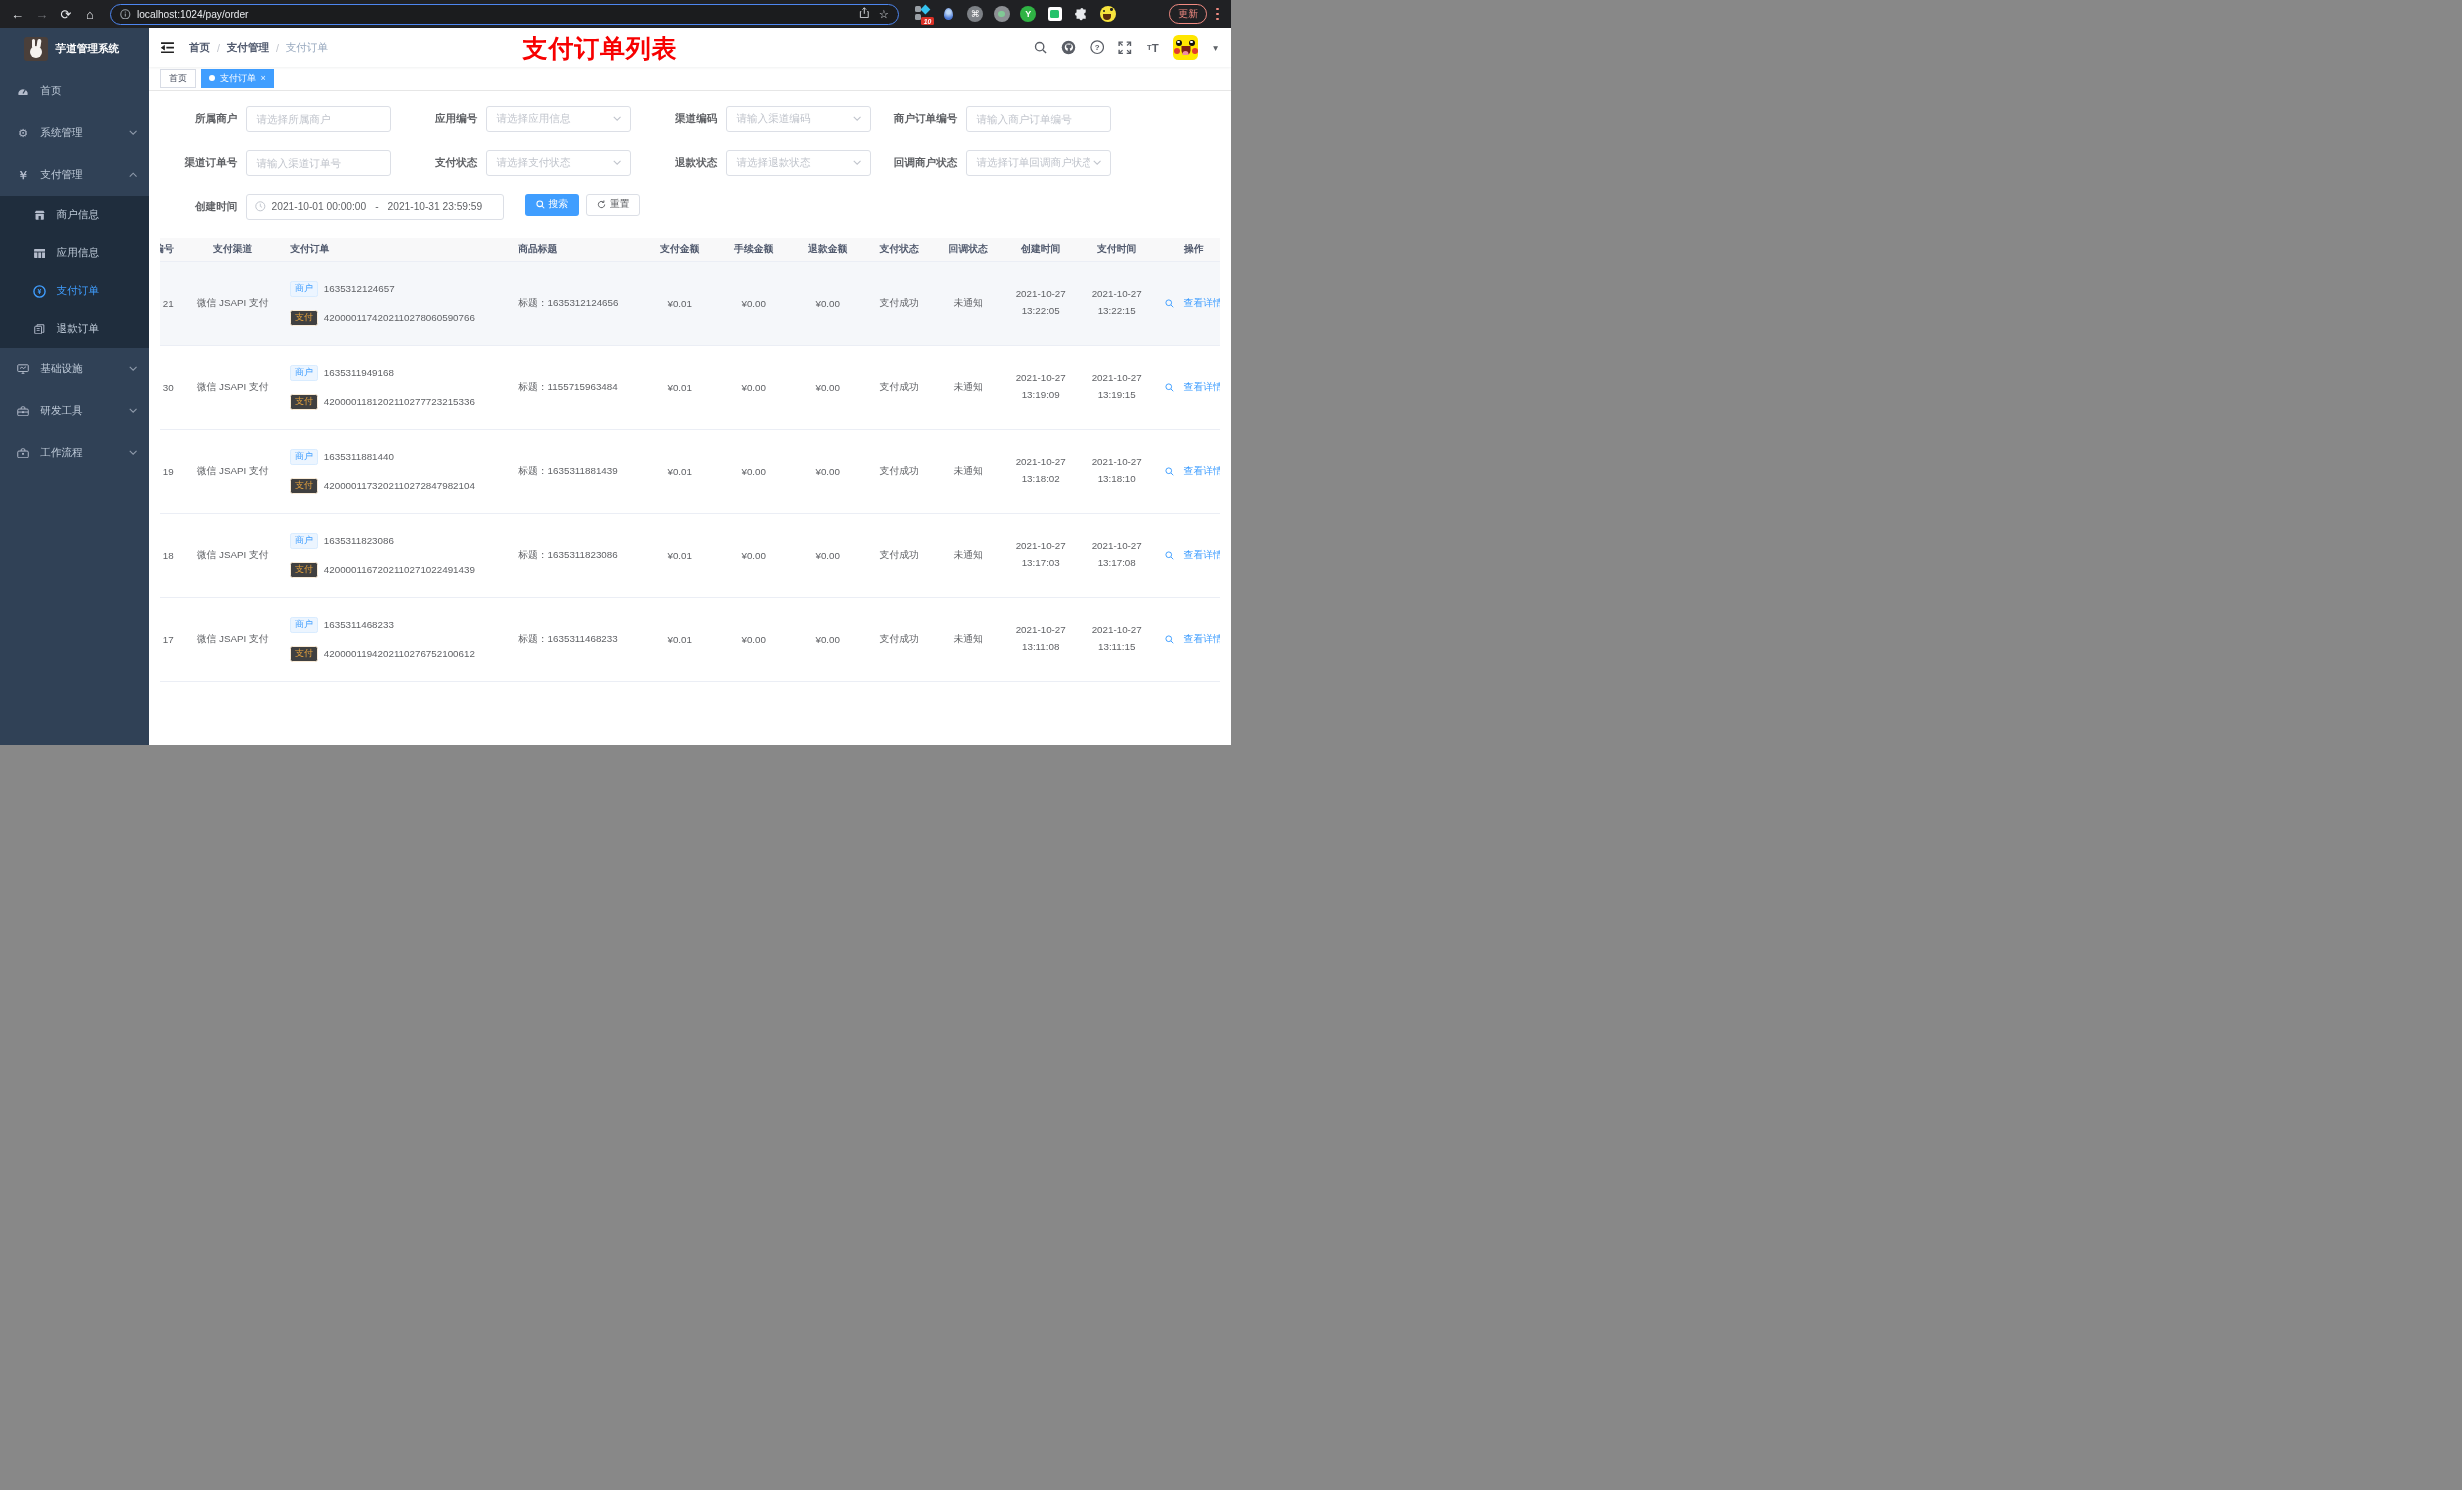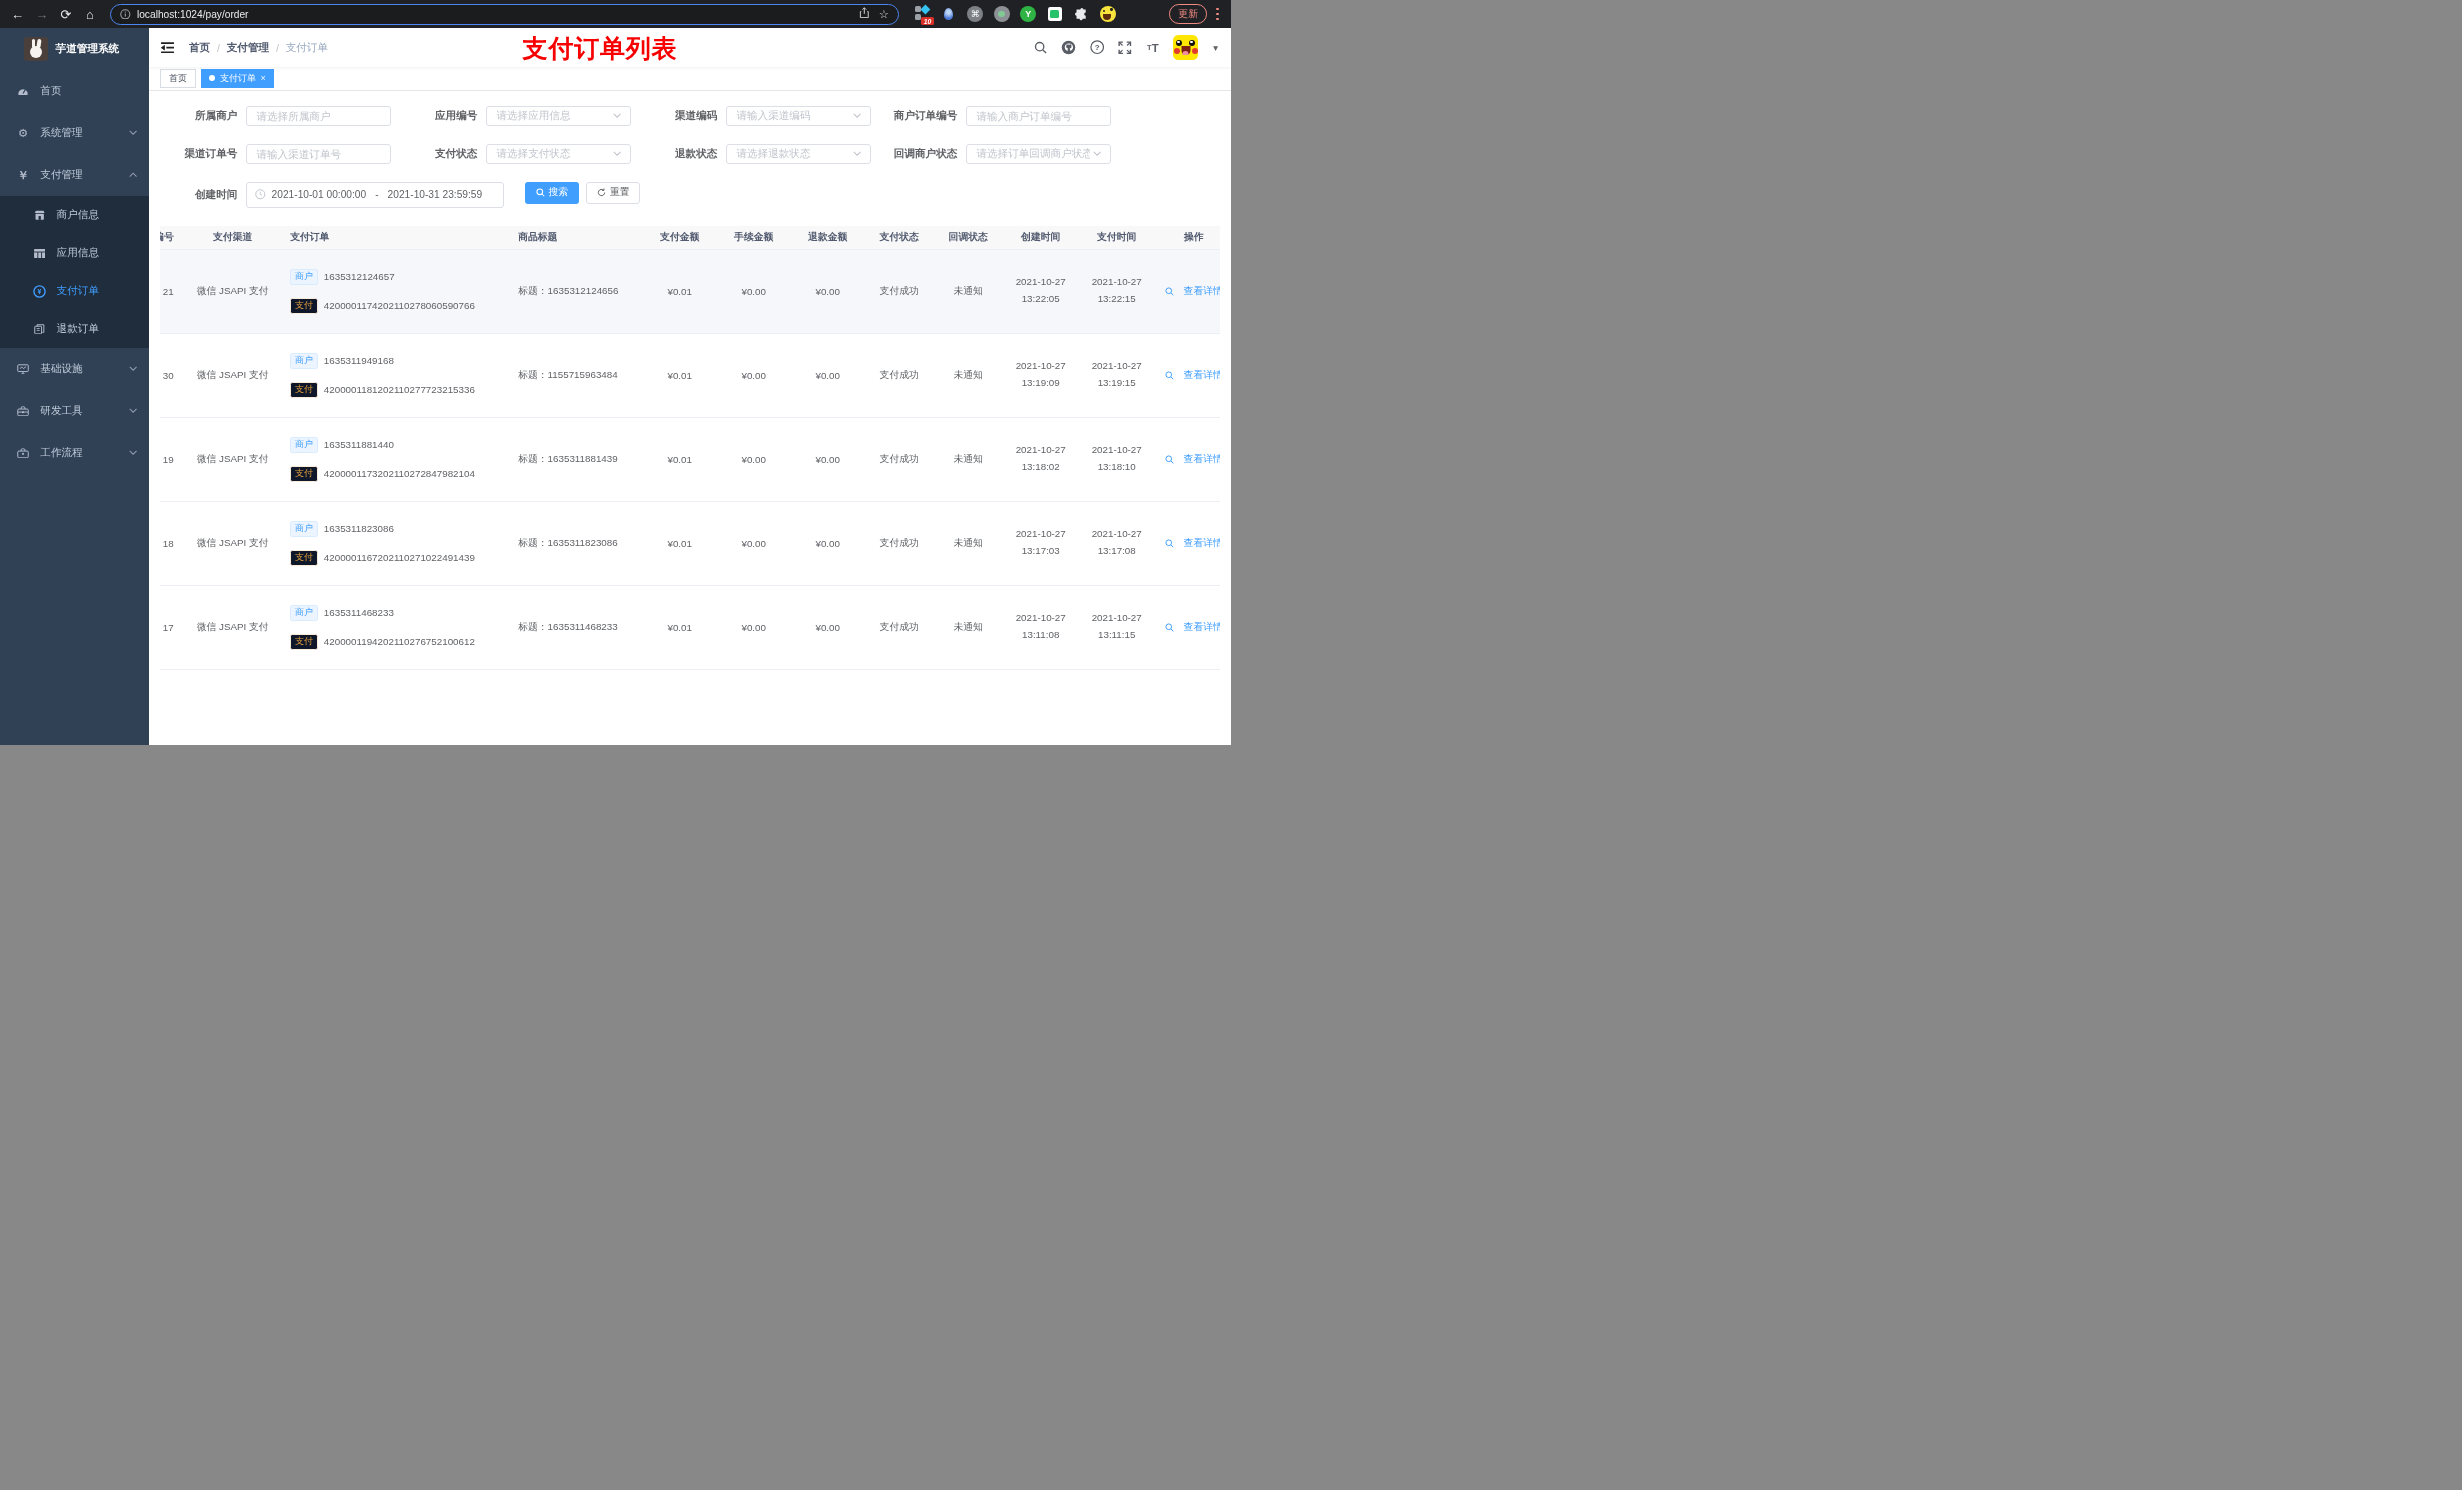--- a/index.html
+++ b/index.html
@@ -79,21 +79,21 @@
          display:flex; align-items:center; padding:0 7.6px; gap:4.5px; cursor:pointer; }
   .tab.active { background:#409EFF; border-color:#409EFF; color:#fff; }
   .tab .dot { width:6px; height:6px; border-radius:50%; background:#fff; }
   .tab .x { font-size:9px; opacity:.9; }
 
   
   .content { flex:1; background:#fff; padding:15px 11.4px 0; overflow:hidden; }
   .f-row { display:flex; margin-bottom:18px; }
   .f-item { display:flex; align-items:center; margin-right:9px; }
   .f-label { width:86px; text-align:right; padding-right:9px; color:#606266; font-size:10.6px; font-weight:600; flex:none; }
-  .f-input, .f-select { width:145px; height:20px; border:0.8px solid #dcdfe6; border-radius:3px; background:#fff;
+  .f-input, .f-select { width:145px; height:26px; border:0.8px solid #dcdfe6; border-radius:3px; background:#fff;
             font-size:10.6px; padding:0 9px; color:#606266; display:flex; align-items:center; }
   input.f-input::placeholder { color:#c0c4cc; }
   .f-select { justify-content:space-between; cursor:pointer; }
   .f-select .ph { color:#c0c4cc; white-space:nowrap; overflow:hidden; }
   .f-select .chev { color:#c0c4cc; flex:none; margin-left:3px; }
   .f-date { width:258px; height:26px; border:0.8px solid #dcdfe6; border-radius:3px; display:flex; align-items:center;
             gap:6px; padding:0 7.6px; font-size:10.2px; color:#606266; }
   .f-date .sep { padding:0 3px; }
   .btn { height:22px; border-radius:3px; font-size:9.8px; display:inline-flex; align-items:center; gap:3.8px;
          padding:0 9.8px; cursor:pointer; border:0.8px solid transparent; }
@@ -118,21 +118,21 @@
   .c-order { width:228px; justify-content:flex-start; }
   .c-title { width:129px; justify-content:flex-start; text-align:left; }
   .c-amt, .c-fee, .c-ref { width:74px; }
   .c-pst { width:69px; } .c-ntf { width:69px; }
   .c-ct, .c-pt { width:76px; flex-direction:column; line-height:16.7px; }
   .c-act { width:78px; }
   .order-lines { display:flex; flex-direction:column; gap:13px; }
   .order-line { display:flex; align-items:center; gap:6px; }
   .tag { font-size:9px; height:16px; display:inline-flex; align-items:center; padding:0 3.8px; border-radius:2.3px; flex:none; }
   .tag-blue { background:#ecf5ff; border:0.8px solid #d9ecff; color:#409EFF; }
-  .tag-orange { background:#0f172a; border:0.8px solid #faecd8; color:#e6a23c; }
+  .tag-orange { background:#404040; border:0.8px solid #faecd8; color:#e6a23c; }
   .order-no { color:#606266; }
   .link { color:#409EFF; display:inline-flex; align-items:center; gap:10px; cursor:pointer; white-space:nowrap; }
   svg { display:block; }
 </style>
 </head>
 <body>
 
 <div class="screen">
 
   <div class="browser-bar">

